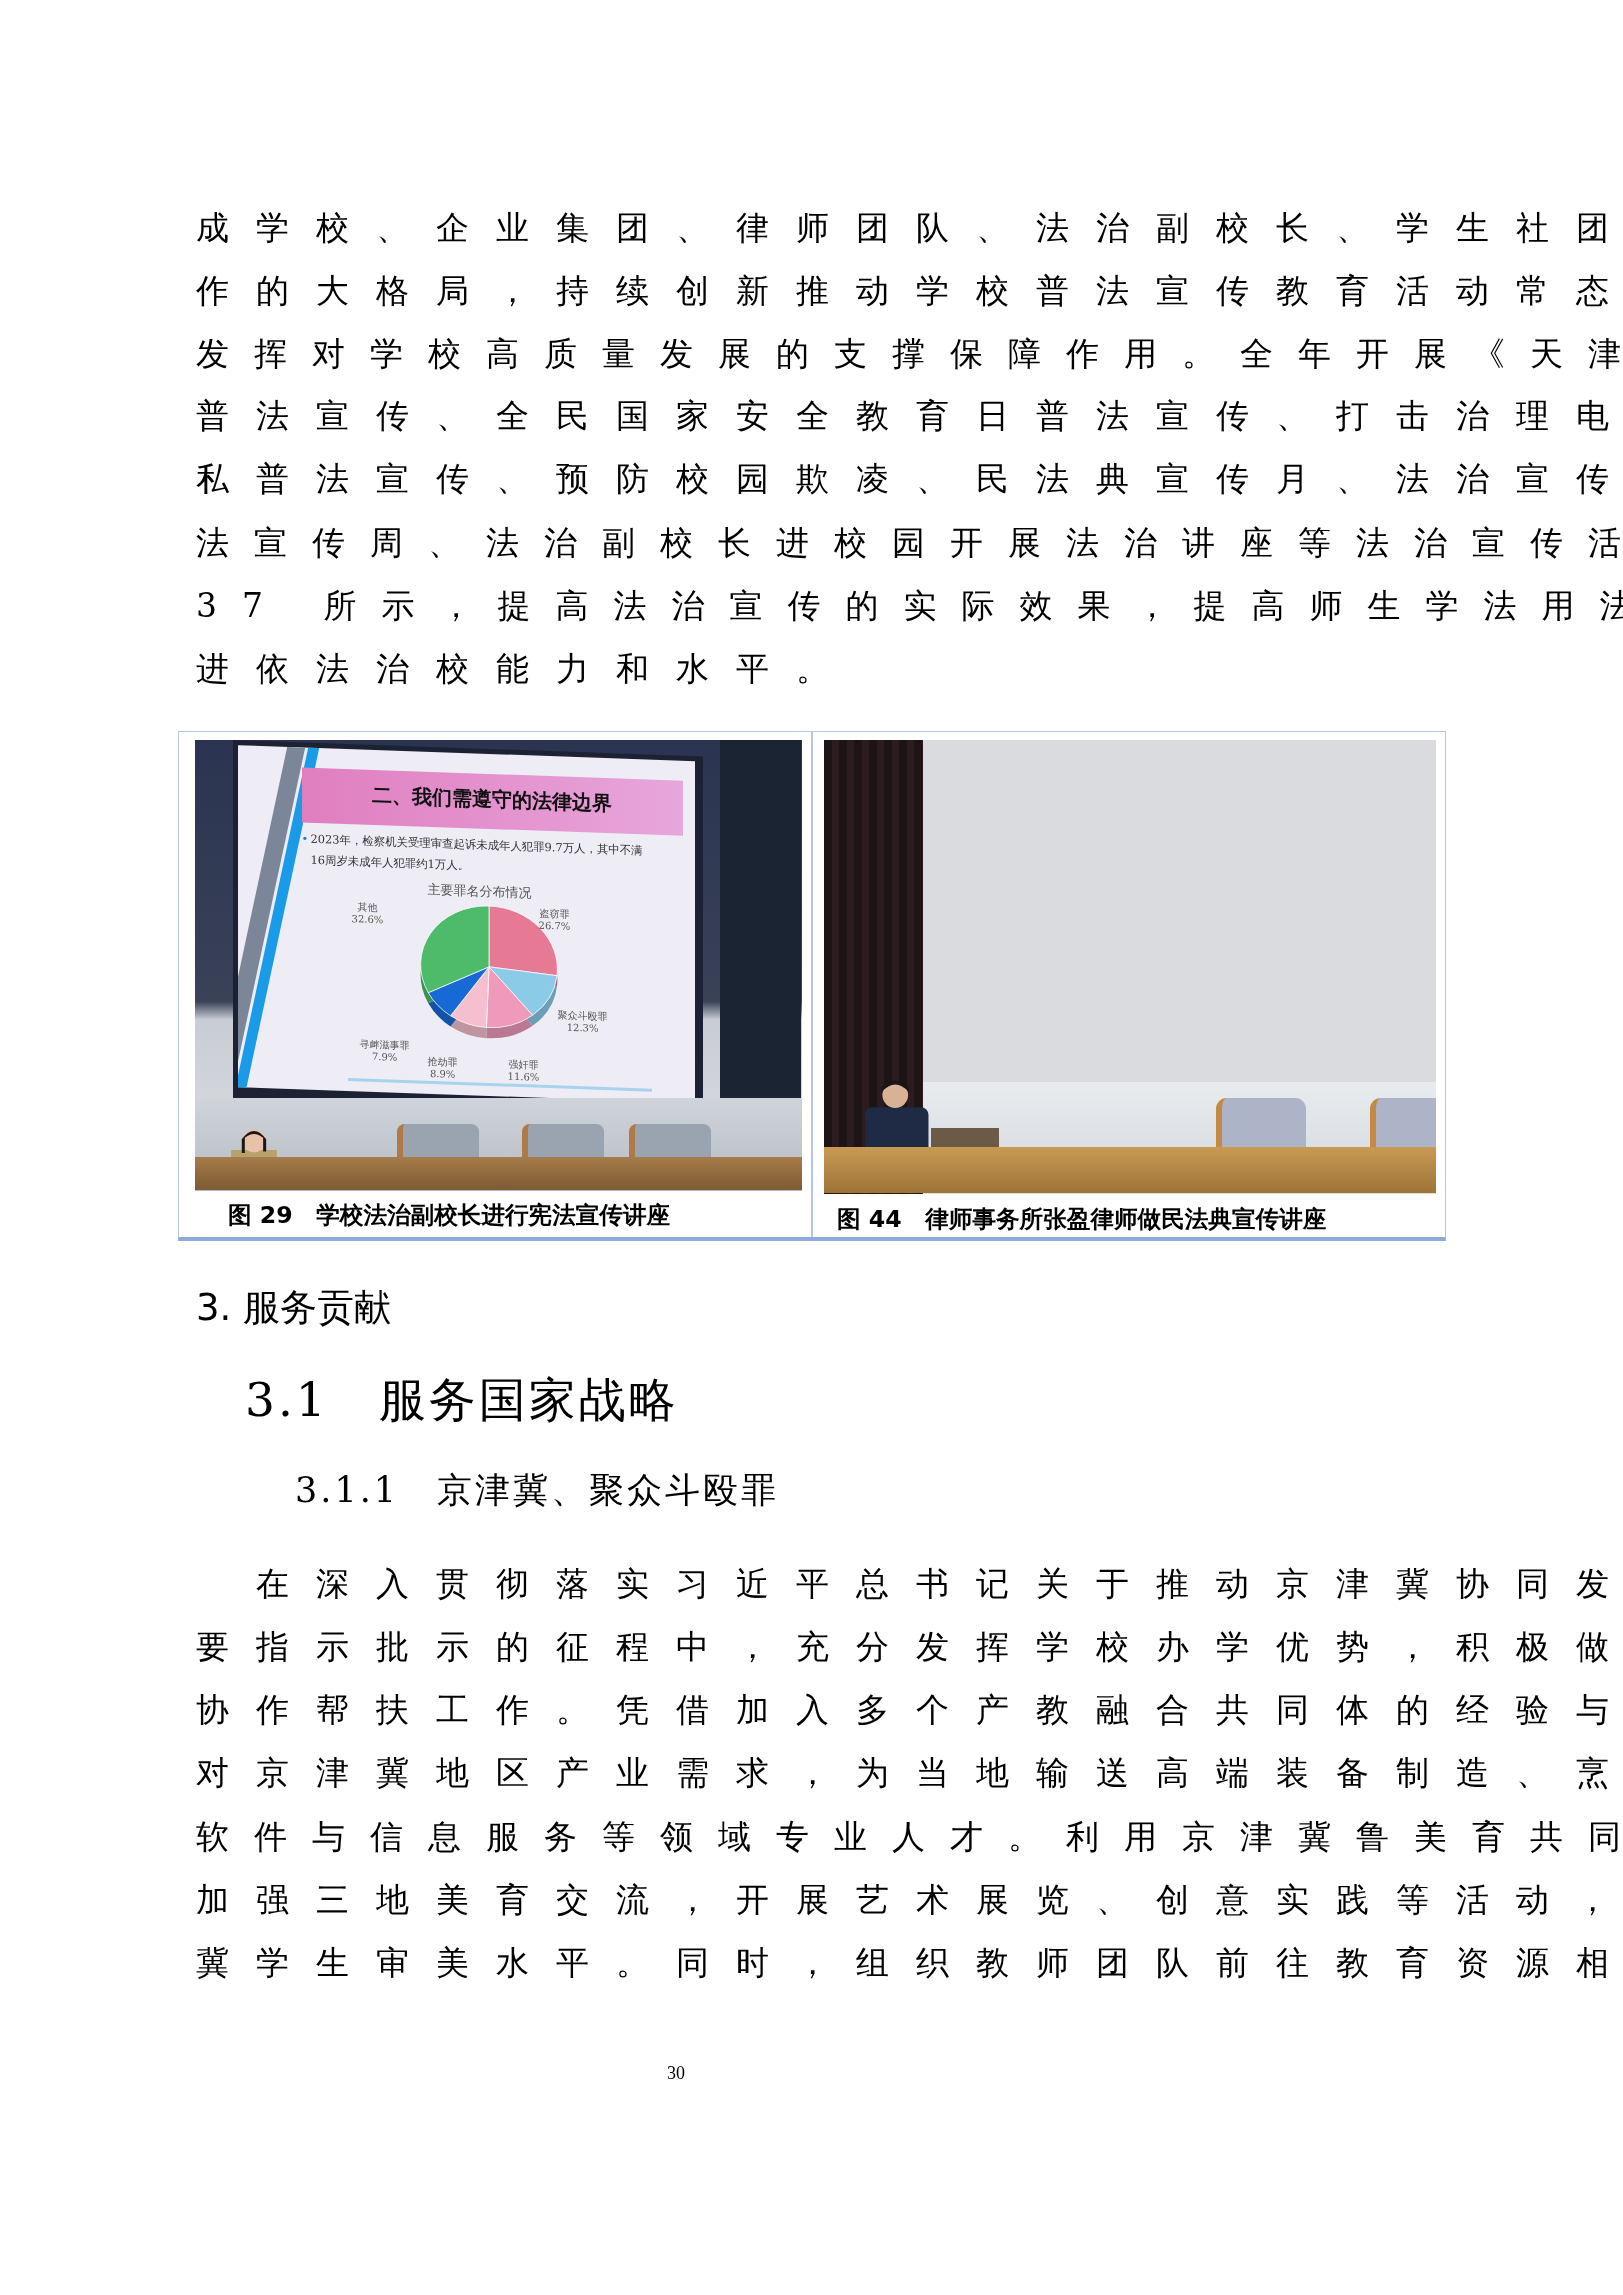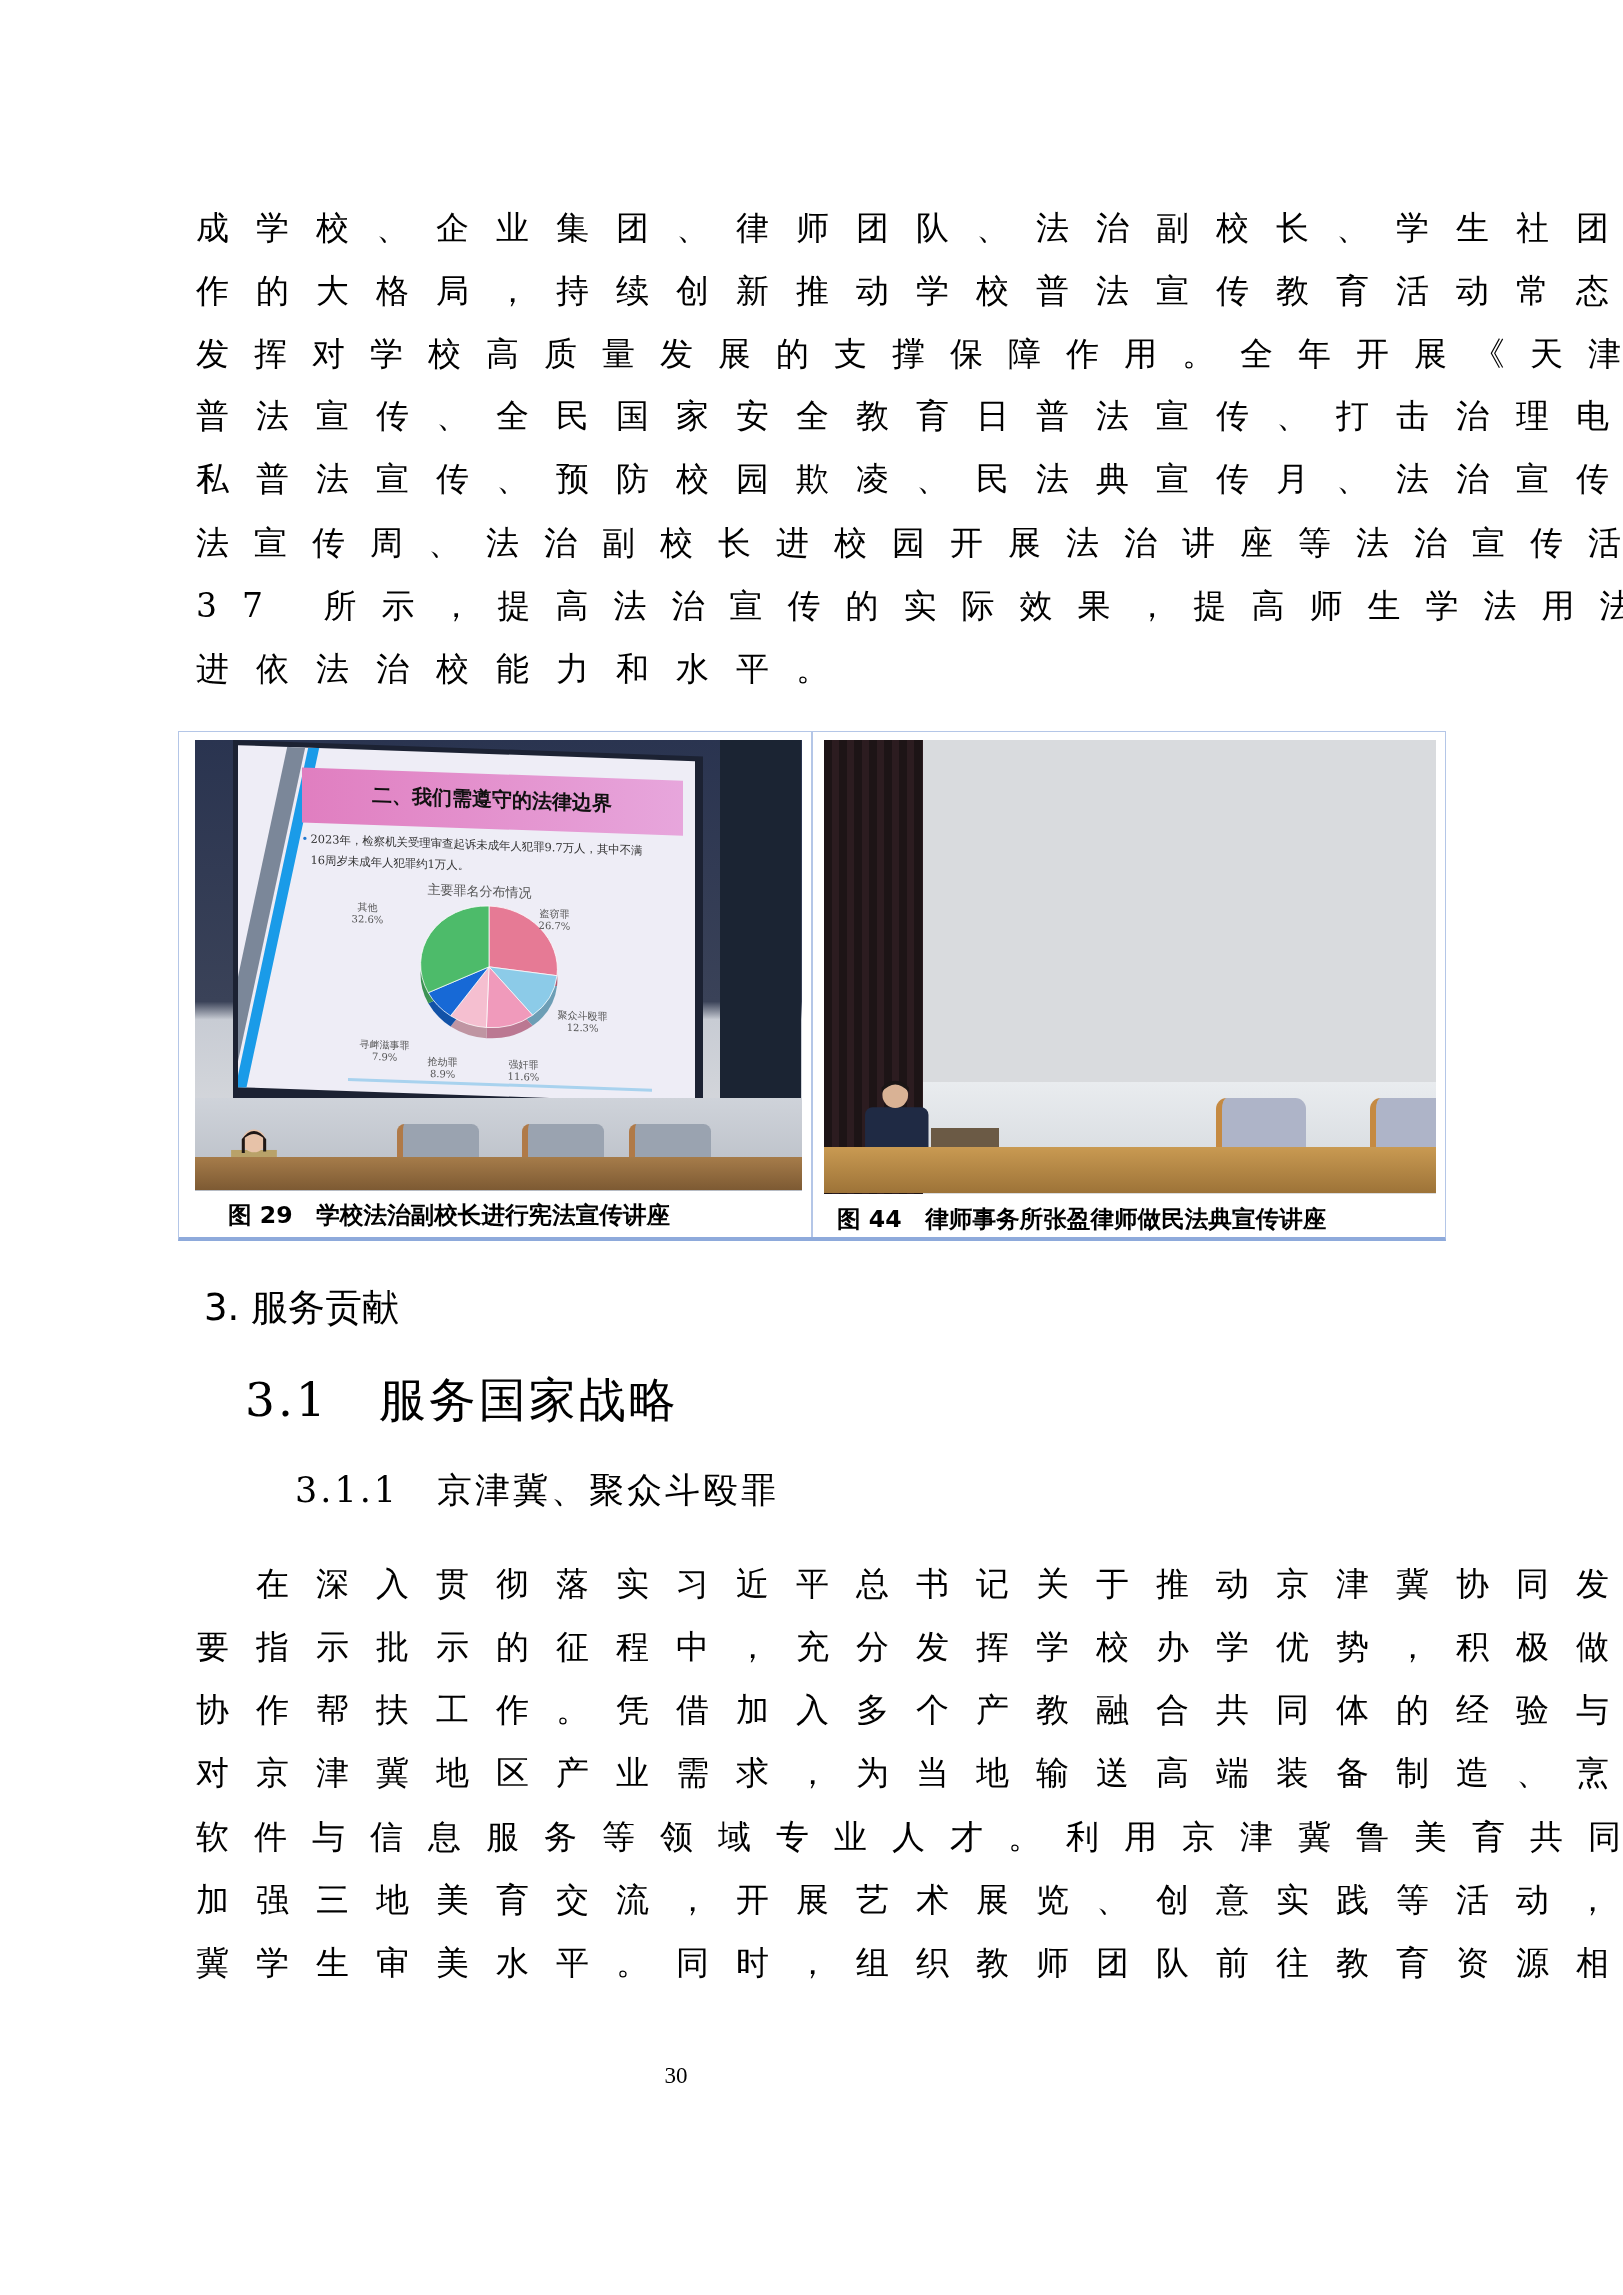--- a/index.html
+++ b/index.html
@@ -1,26 +1,26 @@
 <!DOCTYPE html>
 <html style="font-size:12px"><head>
 <meta charset="utf-8">
 <style>
   html, body { margin:0; padding:0; background:#ffffff; }
   body { width:1623px; height:2295px; position:relative; overflow:hidden;
          font-family:"DejaVu Serif","Liberation Serif",serif; color:#000; }
   .line { position:absolute; left:196px; width:1248px; font-size:33px; line-height:38px;
           white-space:nowrap; letter-spacing:27px; }
   .line.tight { letter-spacing:25px; }
-  .h1 { position:absolute; left:204px; top:1286px; font-family:"DejaVu Sans","Liberation Sans",sans-serif;
+  .h1 { position:absolute; left:196px; top:1286px; font-family:"DejaVu Sans","Liberation Sans",sans-serif;
         font-size:37px; line-height:43px; white-space:nowrap; }
   .h2 { position:absolute; left:245px; top:1378px; font-size:47px; line-height:43px; white-space:nowrap; letter-spacing:3px; }
   .h3 { position:absolute; left:295px; top:1469px; font-size:35px; line-height:43px; white-space:nowrap; letter-spacing:3px; }
   .pagenum { position:absolute; left:0; width:1352px; top:2063px; text-align:center;
-             font-family:"Liberation Serif",serif; font-size:23px; }
+             font-family:"Liberation Serif",serif; font-size:18px; }
 
   
   .frame { position:absolute; left:178px; top:731px; width:1266px; height:505px;
            border-left:1.5px solid #b4c6e7; border-right:1.5px solid #b4c6e7; border-top:1.5px solid #b4c6e7;
            border-bottom:4.6px solid #8eaadb; box-sizing:content-box; }
   .divider { position:absolute; left:811px; top:731px; width:1.5px; height:506px; background:#b4c6e7; }
   .photo { position:absolute; overflow:hidden; }
   .caption { position:absolute; font-family:"DejaVu Sans","Liberation Sans",sans-serif; font-weight:bold;
              font-size:23.6px; line-height:30px; white-space:nowrap; color:#000; }
 

